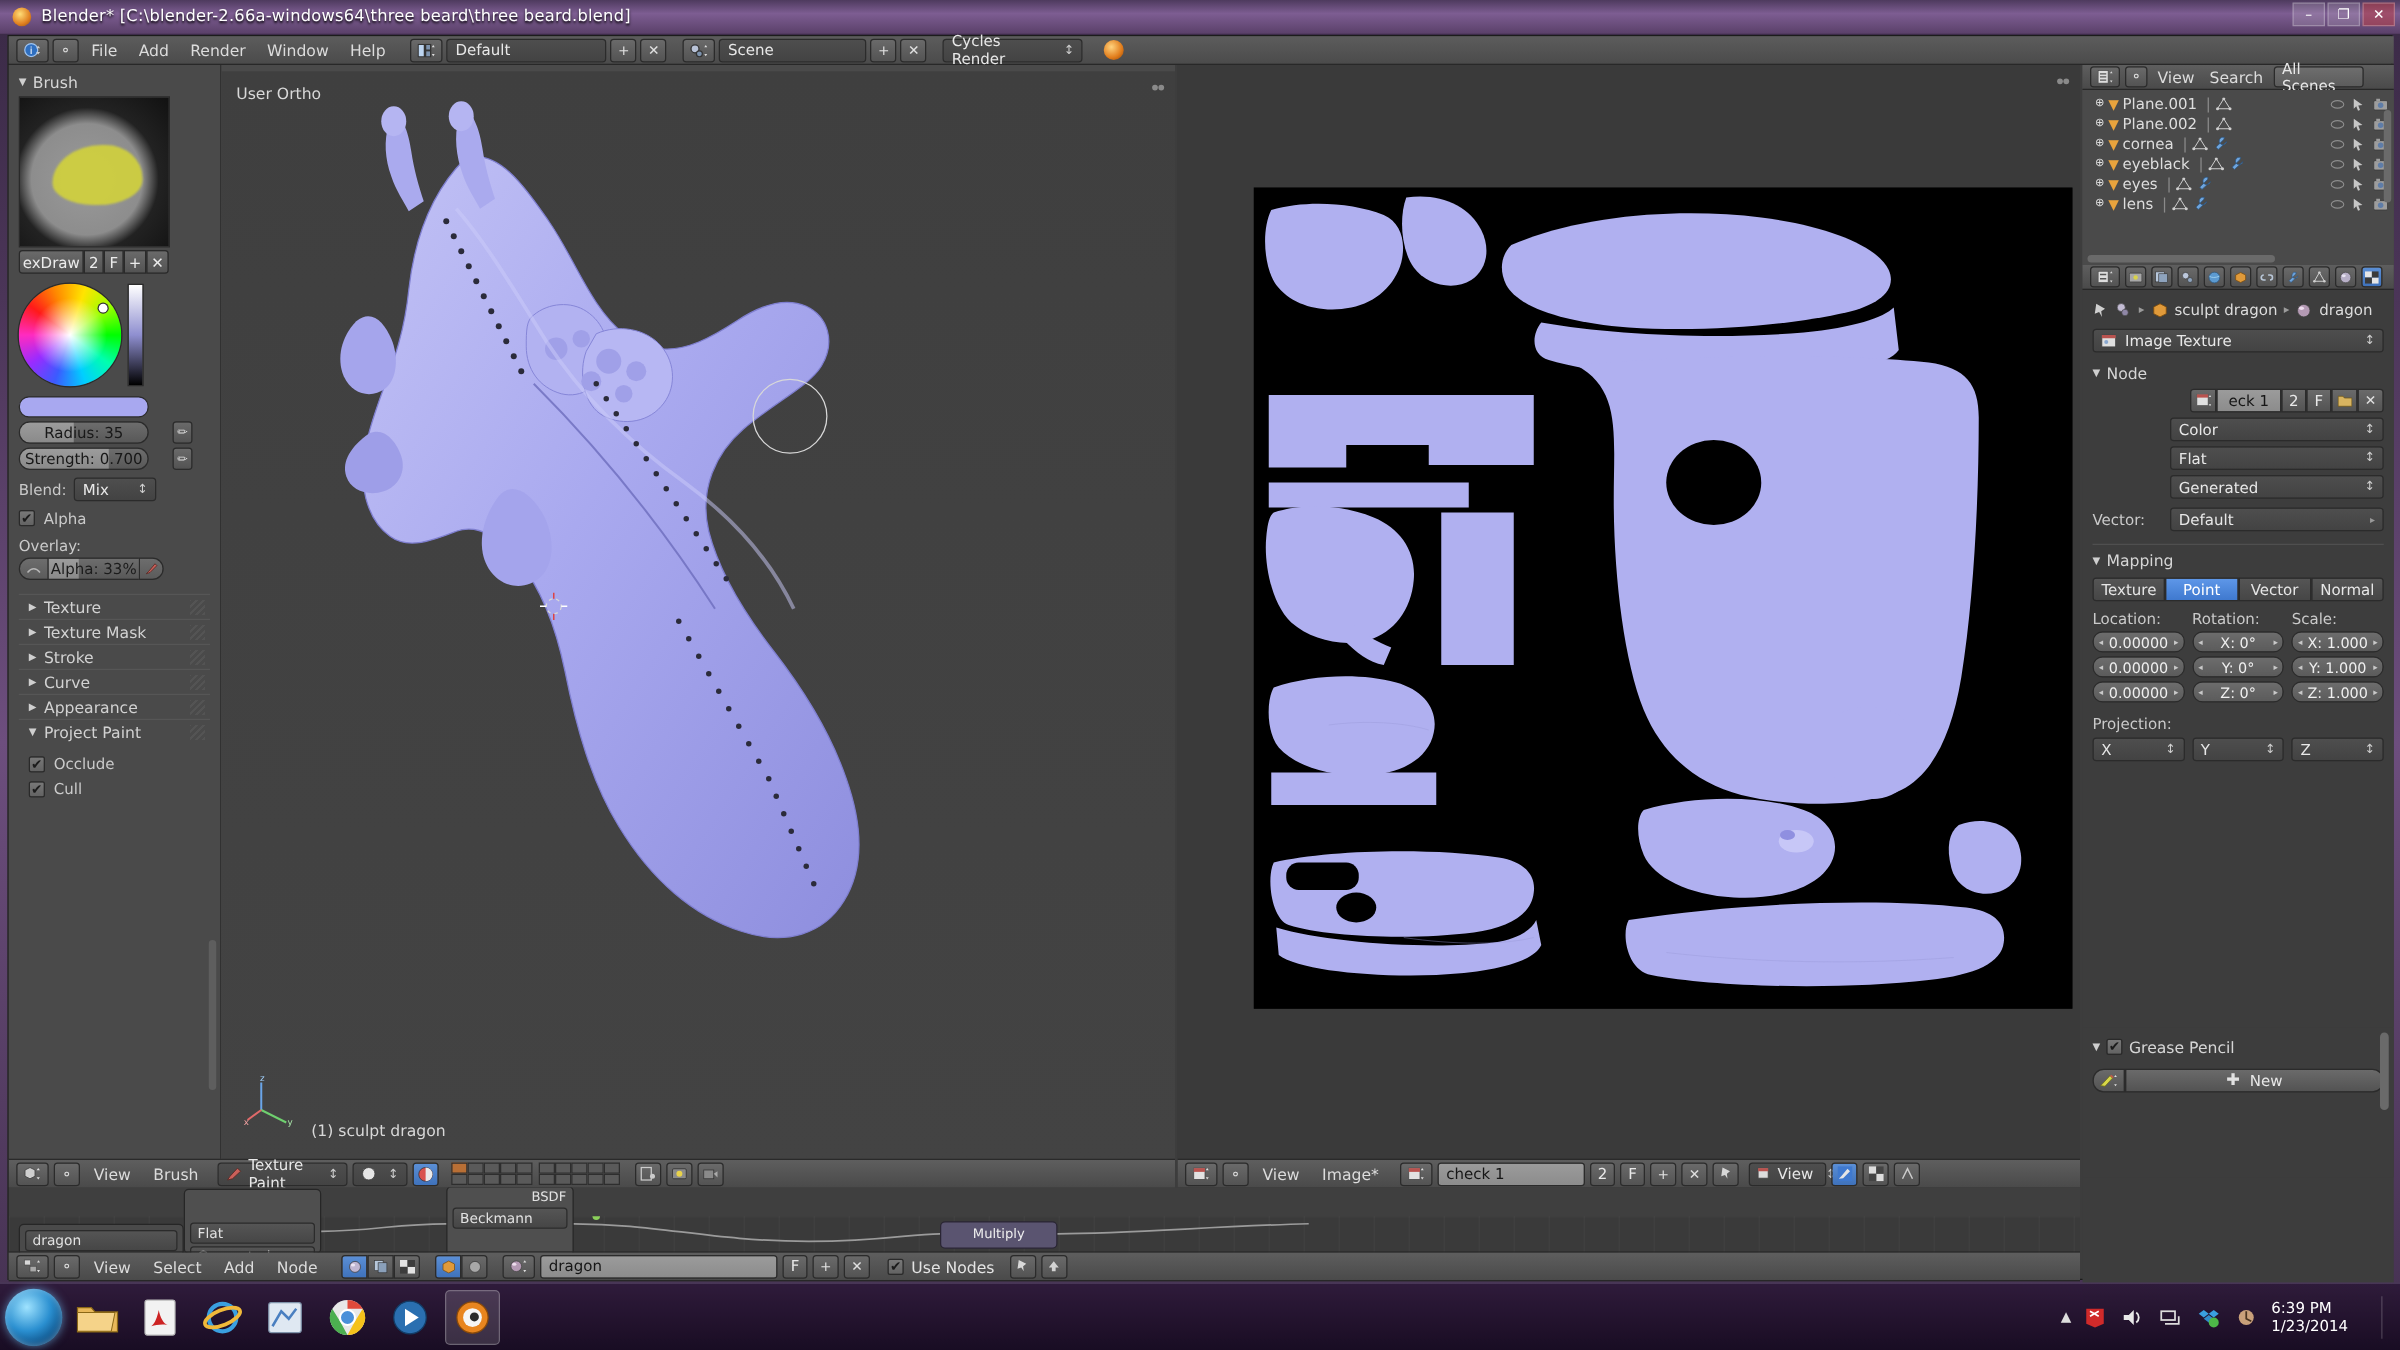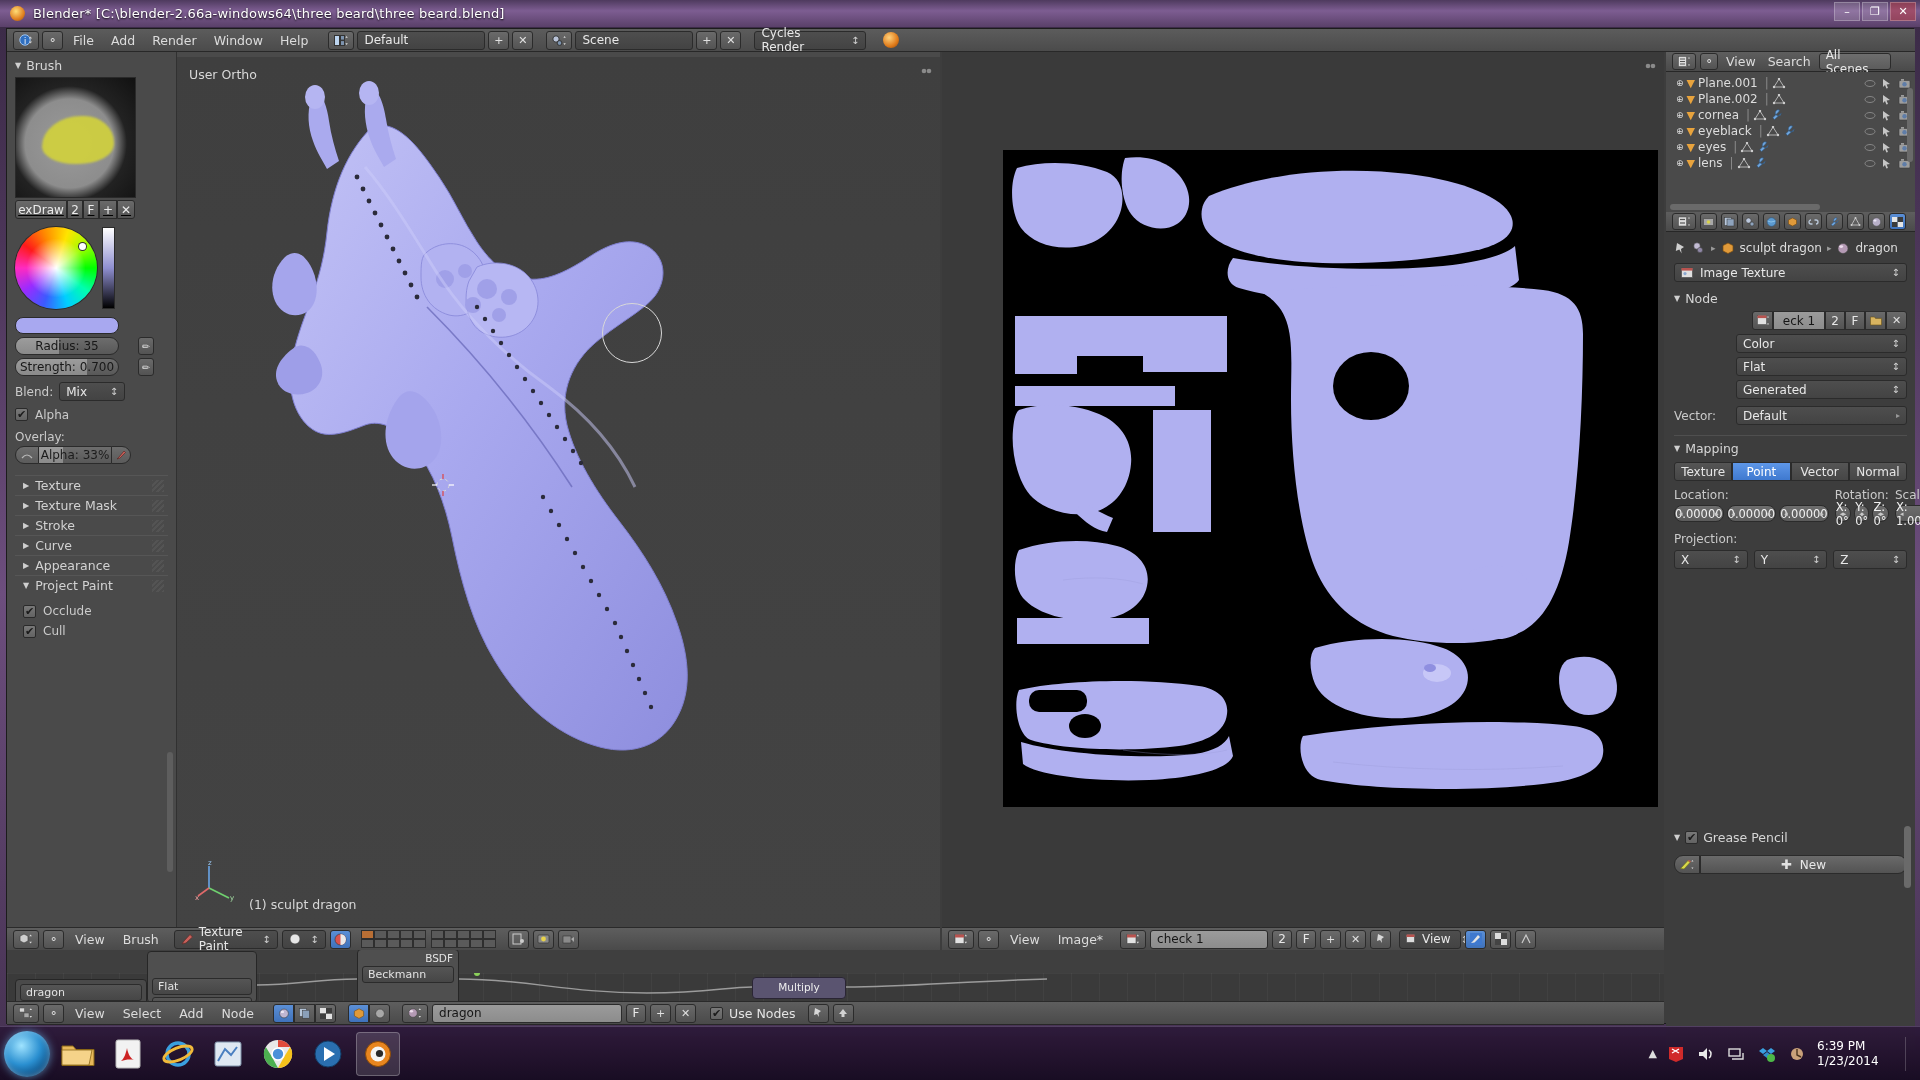--- a/index.html
+++ b/index.html
@@ -187,21 +187,21 @@
     height: 20px; display:flex; align-items:center; gap:6px;
     border-top:1px solid #565656; color:#d2d2d2; font-size:12.5px;
     padding-left:8px; position:relative;
   }
   .collapse-row::after{
     content:""; position:absolute; right:4px; top:4px; width:12px;height:12px;
     background:
       repeating-linear-gradient(-45deg, #5a5a5a 0 2px, transparent 2px 4px);
     opacity:.6;
   }
-  .brushname-row { display:flex; margin-top:2px;text-decoration:underline; }
+  .brushname-row { display:flex; margin-top:2px; }
   .brushname-row > div { border:1px solid #2a2a2a; height:19px; display:flex;
       align-items:center; justify-content:center; font-size:12px; color:#ececec;
       background:linear-gradient(180deg,#6a6a6a,#535353); }
 
   
   #uvedit {
     position:absolute; left:935px; top:23px; width:722px; height:898px;
     background:#3a3a3a; overflow:hidden;
   }
   #uv-canvas {
@@ -233,21 +233,21 @@
   .lbl { color:#cacaca; font-size:12px; }
   .tabrow { display:flex; margin-top:6px; }
   .tabrow .tb {
     flex:1; height:19px; display:flex;align-items:center;justify-content:center;
     font-size:12px; color:#e6e6e6; border:1px solid #2b2b2b;
     background:linear-gradient(180deg,#555,#464646);
   }
   .tabrow .tb:first-child{border-radius:3px 0 0 3px;}
   .tabrow .tb:last-child{border-radius:0 3px 3px 0;}
   .tabrow .tb.active { background:linear-gradient(180deg,#5e97e8,#3f79cf); color:#fff;}
-  .numcol { display:flex; flex-direction:row; gap:3px; flex:1;}
+  .numcol { display:flex; flex-direction:column; gap:3px; flex:1;}
   .numfield {
     height:17px; border:1px solid #2b2b2b; border-radius:8px;
     background:linear-gradient(180deg,#6d6d6d,#5b5b5b);
     color:#f0f0f0; font-size:11.5px; display:flex; align-items:center;
     justify-content:center; position:relative;
   }
   .numfield::before{content:"\25C2"; position:absolute; left:4px; font-size:7px; color:#c9c9c9;}
   .numfield::after{content:"\25B8"; position:absolute; right:4px; font-size:7px; color:#c9c9c9;}
 
   

